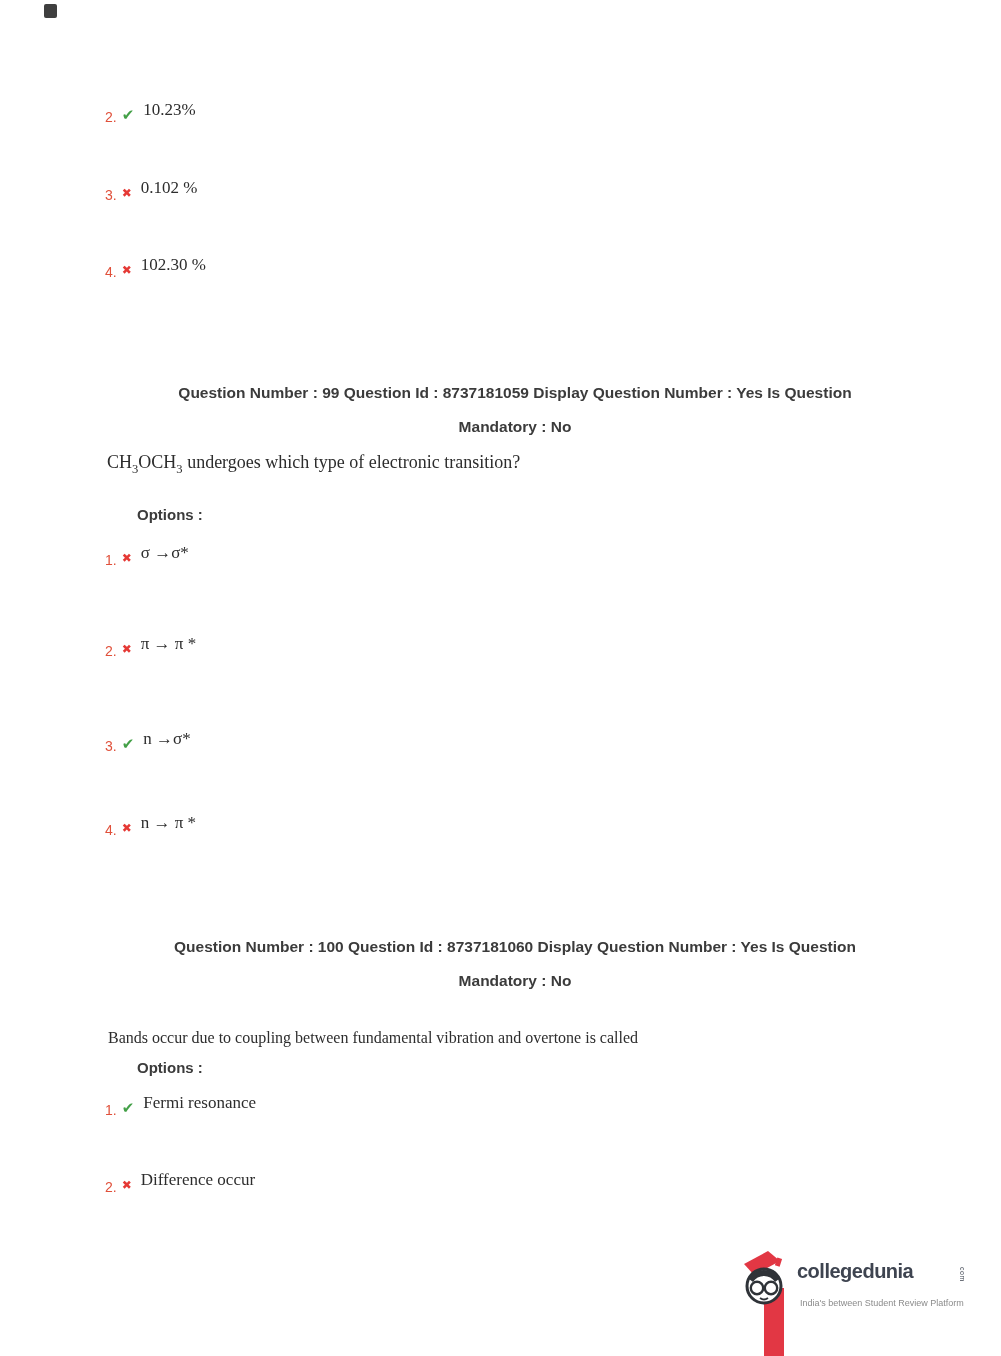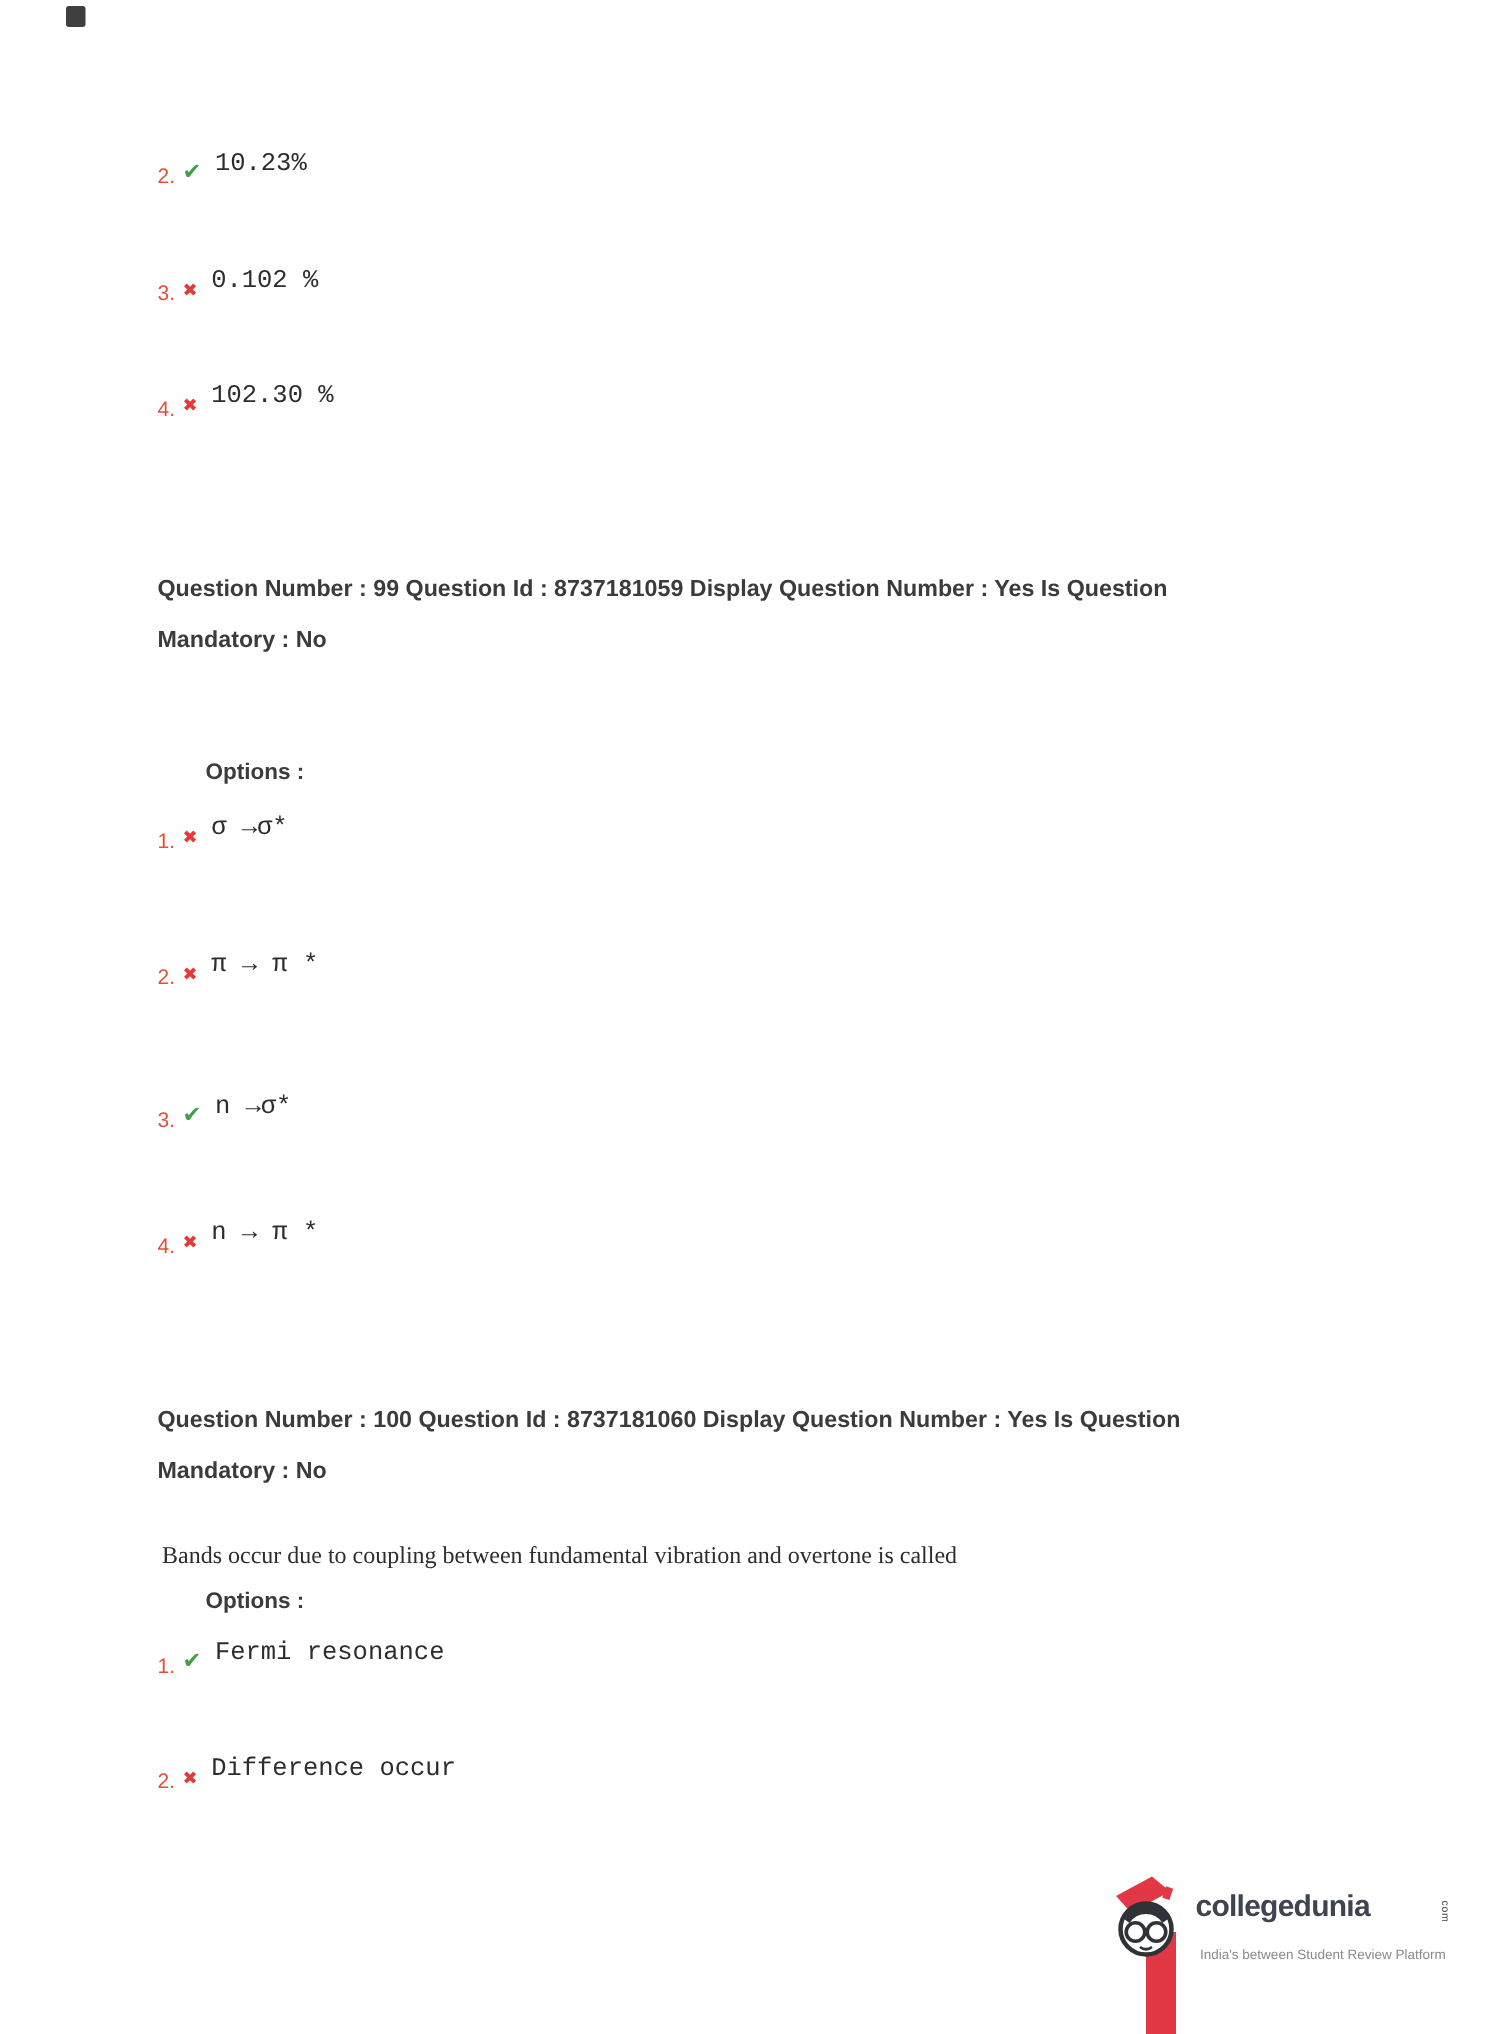--- a/index.html
+++ b/index.html
@@ -16,21 +16,21 @@
   .page{
     position:relative;width:1001px;height:1356px;background:#ffffff;
     font-family:"Liberation Sans",sans-serif;overflow:hidden;
   }
   .fragment{
     position:absolute;left:44px;top:4px;width:13px;height:14px;
     background:#3f3f3f;border-radius:2px;
   }
   .q-header{
     position:absolute;left:105px;width:820px;
-    font-weight:700;font-size:15.5px;line-height:34px;color:var(--header_text);
+    font-weight:700;font-size:15.5px;line-height:34px;color:var(--header_text);text-align:center;
   }
   .q-text{
     position:absolute;left:107px;width:800px;
     font-family:"Liberation Serif",serif;color:var(--body_text);
   }
   .q-text sub{font-size:70%;}
   .options-label{
     position:absolute;left:106px;
     font-weight:700;font-size:15px;color:var(--header_text);margin-left:31px;
   }
@@ -39,21 +39,21 @@
   }
   .opt-num{
     color:var(--option_number);font-size:14px;padding-top:9px;
   }
   .mark{
     padding-top:7px;margin-left:5px;line-height:1;
   }
   .mark.correct{color:var(--correct);font-size:15px;}
   .mark.wrong{color:var(--wrong);font-size:12px;padding-top:9px;}
   .opt-text{
-    font-family:Liberation Mono, monospace;font-size:17px;color:var(--body_text);
+    font-family:Liberation Serif, serif;font-size:17px;color:var(--body_text);
     margin-left:9px;white-space:pre;
   }
   .serif-16{font-size:16px;margin-top:12px;}
   .serif-18{font-size:18px;}
   
   .ribbon{
     position:absolute;left:764px;top:1288px;width:20px;height:68px;
     background:var(--brand_red);
   }
   .mascot{position:absolute;left:736px;top:1248px;}
@@ -91,20 +91,21 @@
     <span class="opt-num">4.</span>
     <span class="mark wrong">✖</span>
     <span class="opt-text">102.30 %</span>
   </div>
 
   <div class="q-header" style="top:376px">
     <div>Question Number : 99 Question Id : 8737181059 Display Question Number : Yes Is Question</div>
     <div>Mandatory : No</div>
   </div>
 
+  <div class="q-text serif-18" style="top:452px"><span>CH</span><sub>3</sub><span>OCH</span><sub>3</sub><span> undergoes which type of electronic transition?</span></div>
 
   <div class="options-label" style="top:506px">Options :</div>
 
   <div class="option-row" style="top:543px">
     <span class="opt-num">1.</span>
     <span class="mark wrong">✖</span>
     <span class="opt-text">σ →σ*</span>
   </div>
   <div class="option-row" style="top:634px">
     <span class="opt-num">2.</span>

